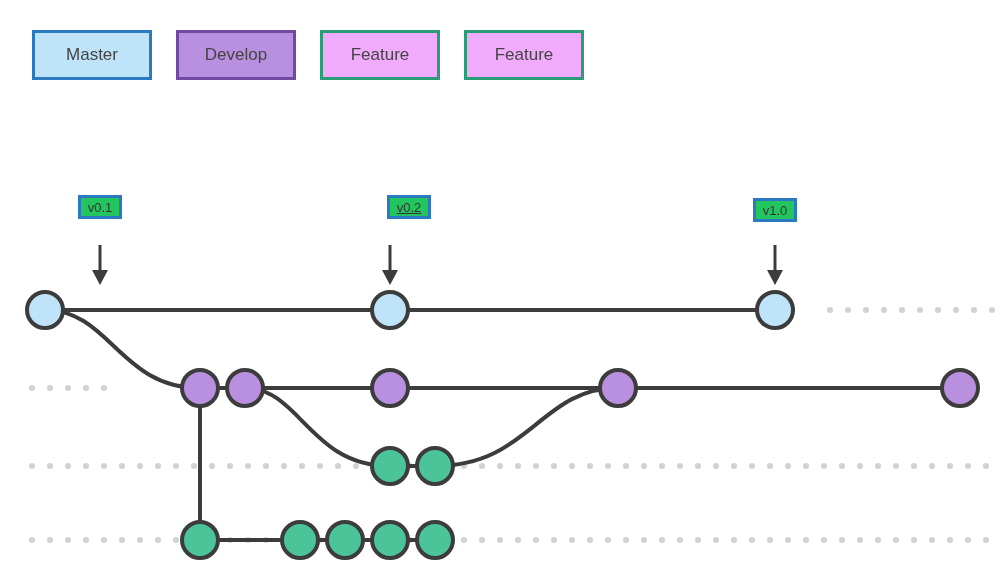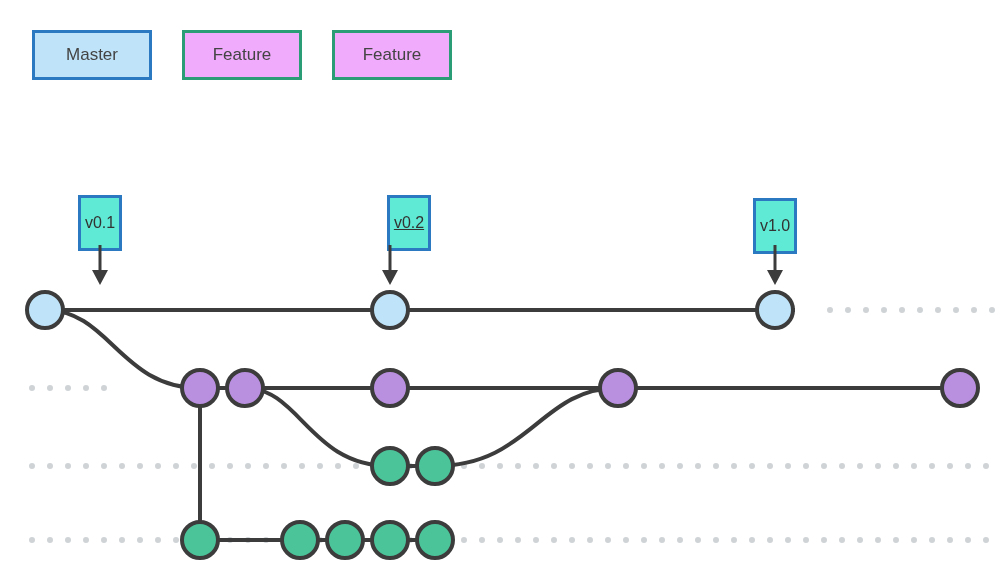--- a/index.html
+++ b/index.html
@@ -5,46 +5,46 @@
     * { margin: 0; padding: 0; box-sizing: border-box; }
     body {
       width: 1007px;
       height: 580px;
       background: #fff;
       font-family: -apple-system, BlinkMacSystemFont, "Segoe UI", Helvetica, Arial, sans-serif;
       position: relative;
     }
     .legend {
       display: flex;
-      gap: 30px;
+      gap: 24px;
       padding: 30px 0 0 32px;
     }
     .legend-item {
       width: 120px;
       height: 50px;
       border: 3px solid;
       display: flex;
       align-items: center;
       justify-content: center;
       font-size: 17px;
       color: #444;
     }
     .legend-master { background: #bfe4f9; border-color: #2b7ac1; }
     .legend-develop { background: #b98fe0; border-color: #7049a3; }
     .legend-feature { background: #f0abfc; border-color: #2a9d76; }
     .tag-box {
       position: absolute;
       width: 44px;
-      height: 56px;
-      background: #5eead4;
+      height: 24px;
+      background: #22c55e;
       border: 3px solid #2b7ac1;
       display: flex;
       align-items: center;
       justify-content: center;
-      font-size: 16px;
+      font-size: 13px;
       color: #333;
     }
     .svg-wrap {
       position: absolute;
       top: 0;
       left: 0;
     }
     svg { display: block; }
     .dotted-line {
       stroke: #cfd3d6;
@@ -65,20 +65,21 @@
       stroke-width: 3;
       fill: none;
     }
     .tag-arrow-head { fill: #3c3c3c; }
   </style>
 </head>
 <body>
 
 <div class="legend">
   <div class="legend-item legend-master">Master</div>
+  <div class="legend-item legend-develop">Develop</div>
   <div class="legend-item legend-feature">Feature</div>
   <div class="legend-item legend-feature">Feature</div>
 </div>
 
 <div class="tag-box" style="left: 78px; top: 195px;">v0.1</div>
 <div class="tag-box" style="left: 387px; top: 195px; text-decoration: underline;">v0.2</div>
 <div class="tag-box" style="left: 753px; top: 198px;">v1.0</div>
 
 <div class="svg-wrap">
 <svg width="1007" height="580" viewBox="0 0 1007 580">

